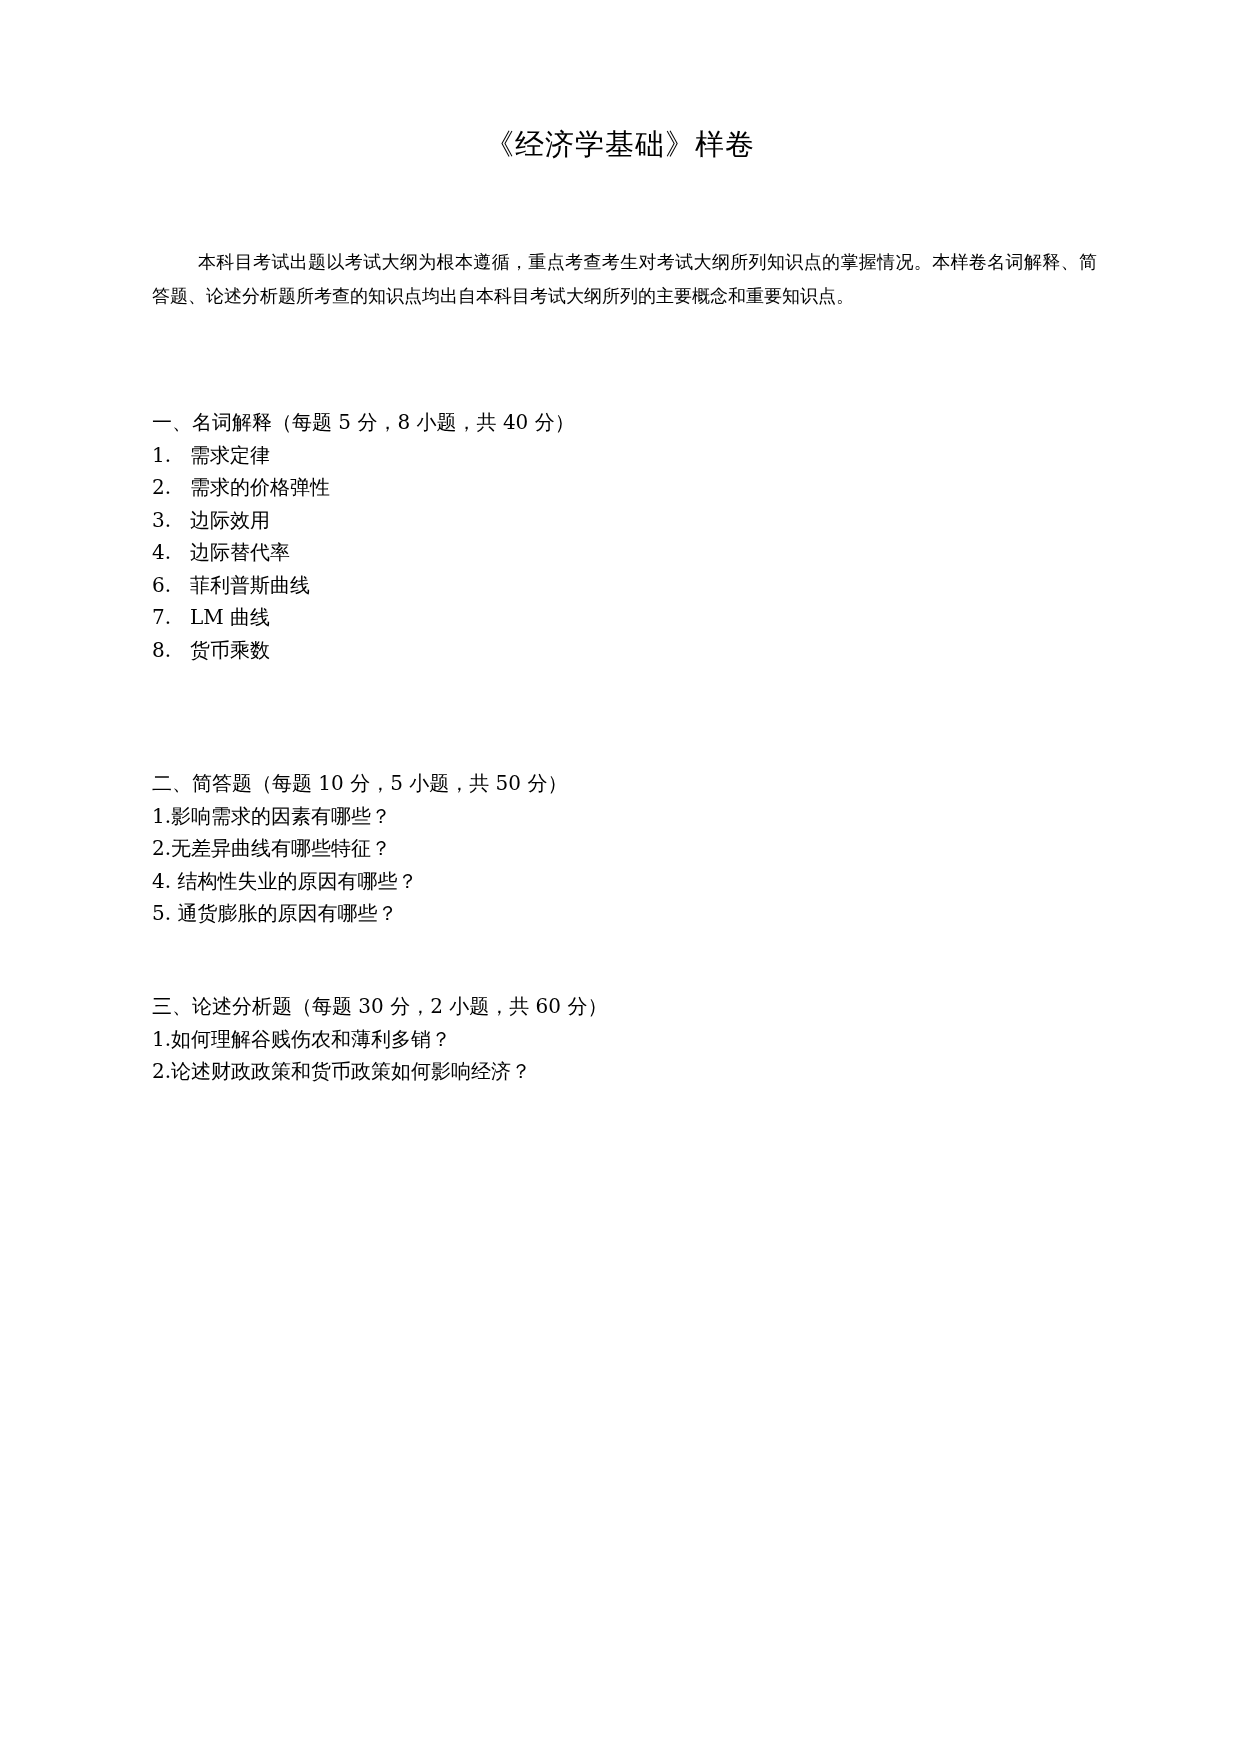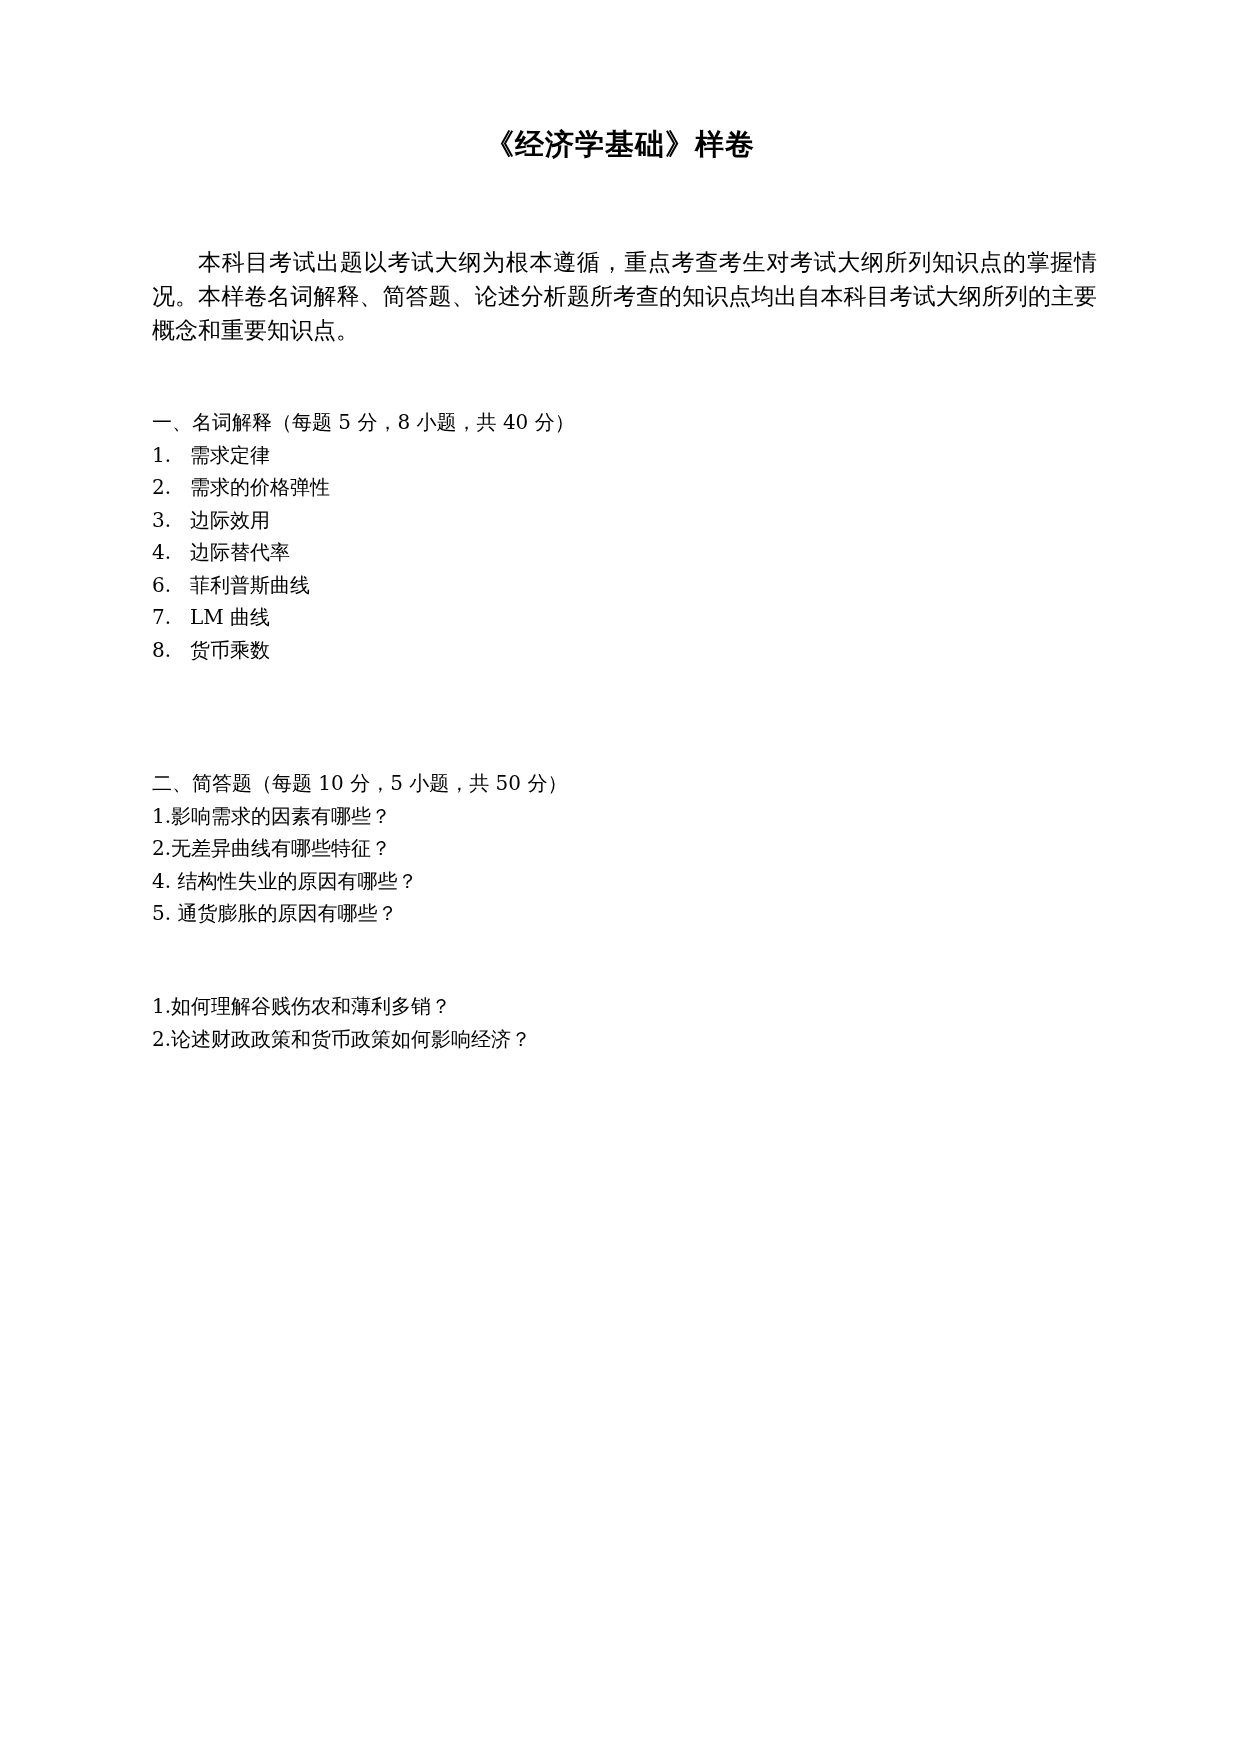--- a/index.html
+++ b/index.html
@@ -22,31 +22,31 @@
       height: 1754px;
       background: #ffffff;
     }
     .title {
       position: absolute;
       left: 0;
       width: 1240px;
       top: 124px;
       text-align: center;
       font-family: "DejaVu Sans", "Liberation Sans", sans-serif;
-      font-weight: bold;
+      font-weight: normal;
       font-size: 29px;
       line-height: 40px;
       letter-spacing: 1px;
     }
     .intro {
       position: absolute;
       left: 152px;
       width: 945px;
       top: 245px;
-      font-size: 23px;
+      font-size: 18px;
       line-height: 34px;
       text-indent: 46px;
       text-align: justify;
     }
     .section {
       position: absolute;
       left: 152px;
       width: 945px;
     }
     .section .heading,
@@ -86,17 +86,18 @@
 
   <div class="section sec2">
     <p class="heading">二、简答题（每题 10 分，5 小题，共 50 分）</p>
     <p class="item"><span class="num">1.</span><span>影响需求的因素有哪些？</span></p>
     <p class="item"><span class="num">2.</span><span>无差异曲线有哪些特征？</span></p>
     <p class="item"><span class="num">4.</span><span> 结构性失业的原因有哪些？</span></p>
     <p class="item"><span class="num">5.</span><span> 通货膨胀的原因有哪些？</span></p>
   </div>
 
   <div class="section sec3">
+    <p class="heading">三、论述分析题（每题 30 分，2 小题，共 60 分）</p>
     <p class="item"><span class="num">1.</span><span>如何理解谷贱伤农和薄利多销？</span></p>
     <p class="item"><span class="num">2.</span><span>论述财政政策和货币政策如何影响经济？</span></p>
   </div>
 
 </div>
 
 </body></html>

